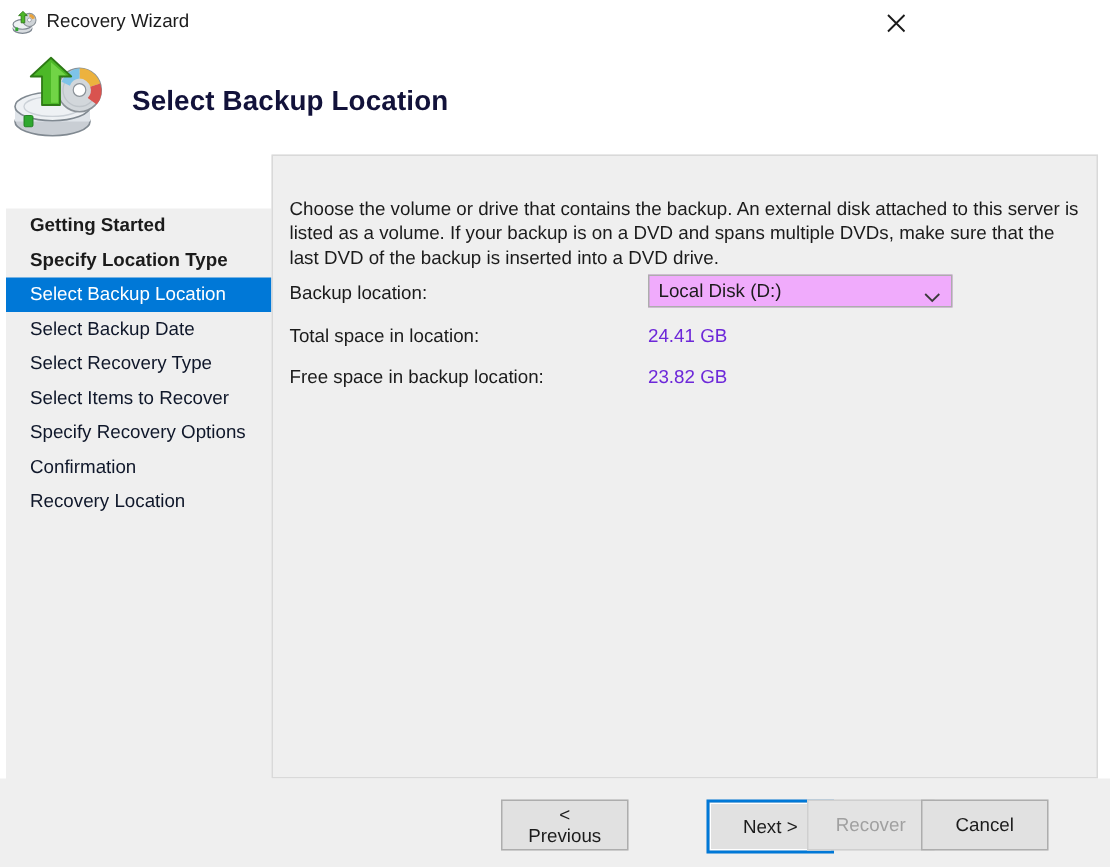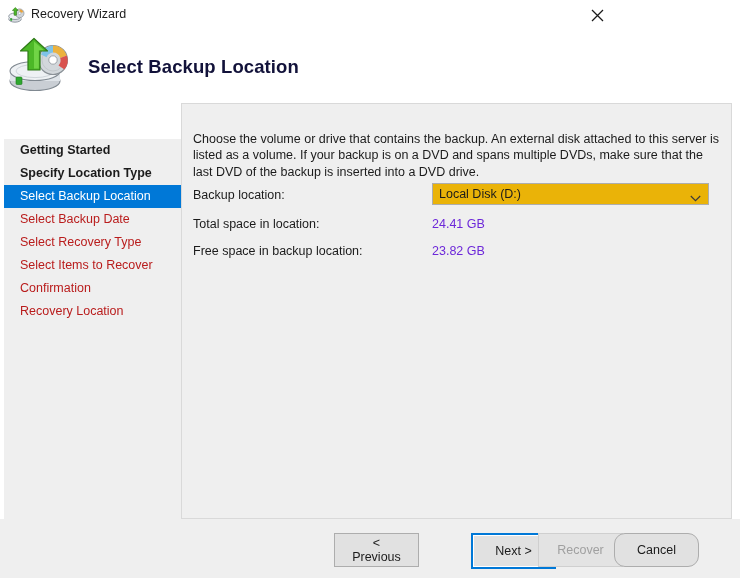--- a/index.html
+++ b/index.html
@@ -78,21 +78,21 @@
     width: 177px;
     height: 475px;
     background: #efefef;
     margin-top: 36px;
   }
   .sidebar-item {
     height: 23px;
     line-height: 23px;
     padding-left: 16px;
     font-size: 12.5px;
-    color: #b91c1c;
+    color: #0f172a;
     white-space: nowrap;
     cursor: default;
   }
   .sidebar-item.done {
     color: #1b1b1b;
     font-weight: bold;
   }
   .sidebar-item.current {
     background: #0078d7;
     color: #ffffff;
@@ -133,23 +133,23 @@
   .field-value {
     position: absolute;
     left: 239px; top: 2px;
     font-size: 12.5px;
     color: #6d28d9;
     white-space: nowrap;
   }
   .combo {
     position: absolute;
     left: 239px; top: -3px;
-    width: 277px;
+    width: 203px;
     height: 22px;
-    background: #eab308;
+    background: #f0abfc;
     border: 1px solid #adadad;
     box-sizing: border-box;
     cursor: default;
   }
   .combo-text {
     position: absolute;
     left: 6px; top: 3px;
     font-size: 12.5px;
     color: #1b1b1b;
     white-space: nowrap;
@@ -192,21 +192,21 @@
     margin-left: 46px;
   }
   .btn.disabled {
     color: #a0a0a0;
     border-color: #cfcfcf;
     background: #e3e3e3;
   }
   #btn-previous { left: 334px; }
   #btn-next     { left: 425px; }
   #btn-recover  { left: 538px; }
-  #btn-cancel   { left: 614px; border-radius: 11px; }
+  #btn-cancel   { left: 614px; }
 </style>
 </head>
 <body>
 
 <div class="titlebar">
   <span class="titlebar-icon">
     <svg width="17" height="17" viewBox="0 0 17 17">
       <ellipse cx="7" cy="12" rx="6.3" ry="3.2" fill="#d8dce0" stroke="#7d8690" stroke-width="0.8"></ellipse>
       <rect x="0.7" y="9.2" width="12.6" height="2.9" fill="#e6eaee"></rect>
       <ellipse cx="7" cy="9.3" rx="6.3" ry="3.2" fill="#eef1f4" stroke="#7d8690" stroke-width="0.8"></ellipse>
@@ -249,20 +249,21 @@
   <div class="header-title">Select Backup Location</div>
 </div>
 
 <div class="sidebar">
   <div class="sidebar-item done">Getting Started</div>
   <div class="sidebar-item done">Specify Location Type</div>
   <div class="sidebar-item current">Select Backup Location</div>
   <div class="sidebar-item">Select Backup Date</div>
   <div class="sidebar-item">Select Recovery Type</div>
   <div class="sidebar-item">Select Items to Recover</div>
+  <div class="sidebar-item">Specify Recovery Options</div>
   <div class="sidebar-item">Confirmation</div>
   <div class="sidebar-item">Recovery Location</div>
 </div>
 
 <div class="content-panel">
 
   <p class="intro-text">Choose the volume or drive that contains the backup. An external disk attached to this server is listed as a volume. If your backup is on a DVD and spans multiple DVDs, make sure that the last DVD of the backup is inserted into a DVD drive.</p>
 
   <div class="field-row" style="top:82px;">
     <span class="field-label">Backup location:</span>

